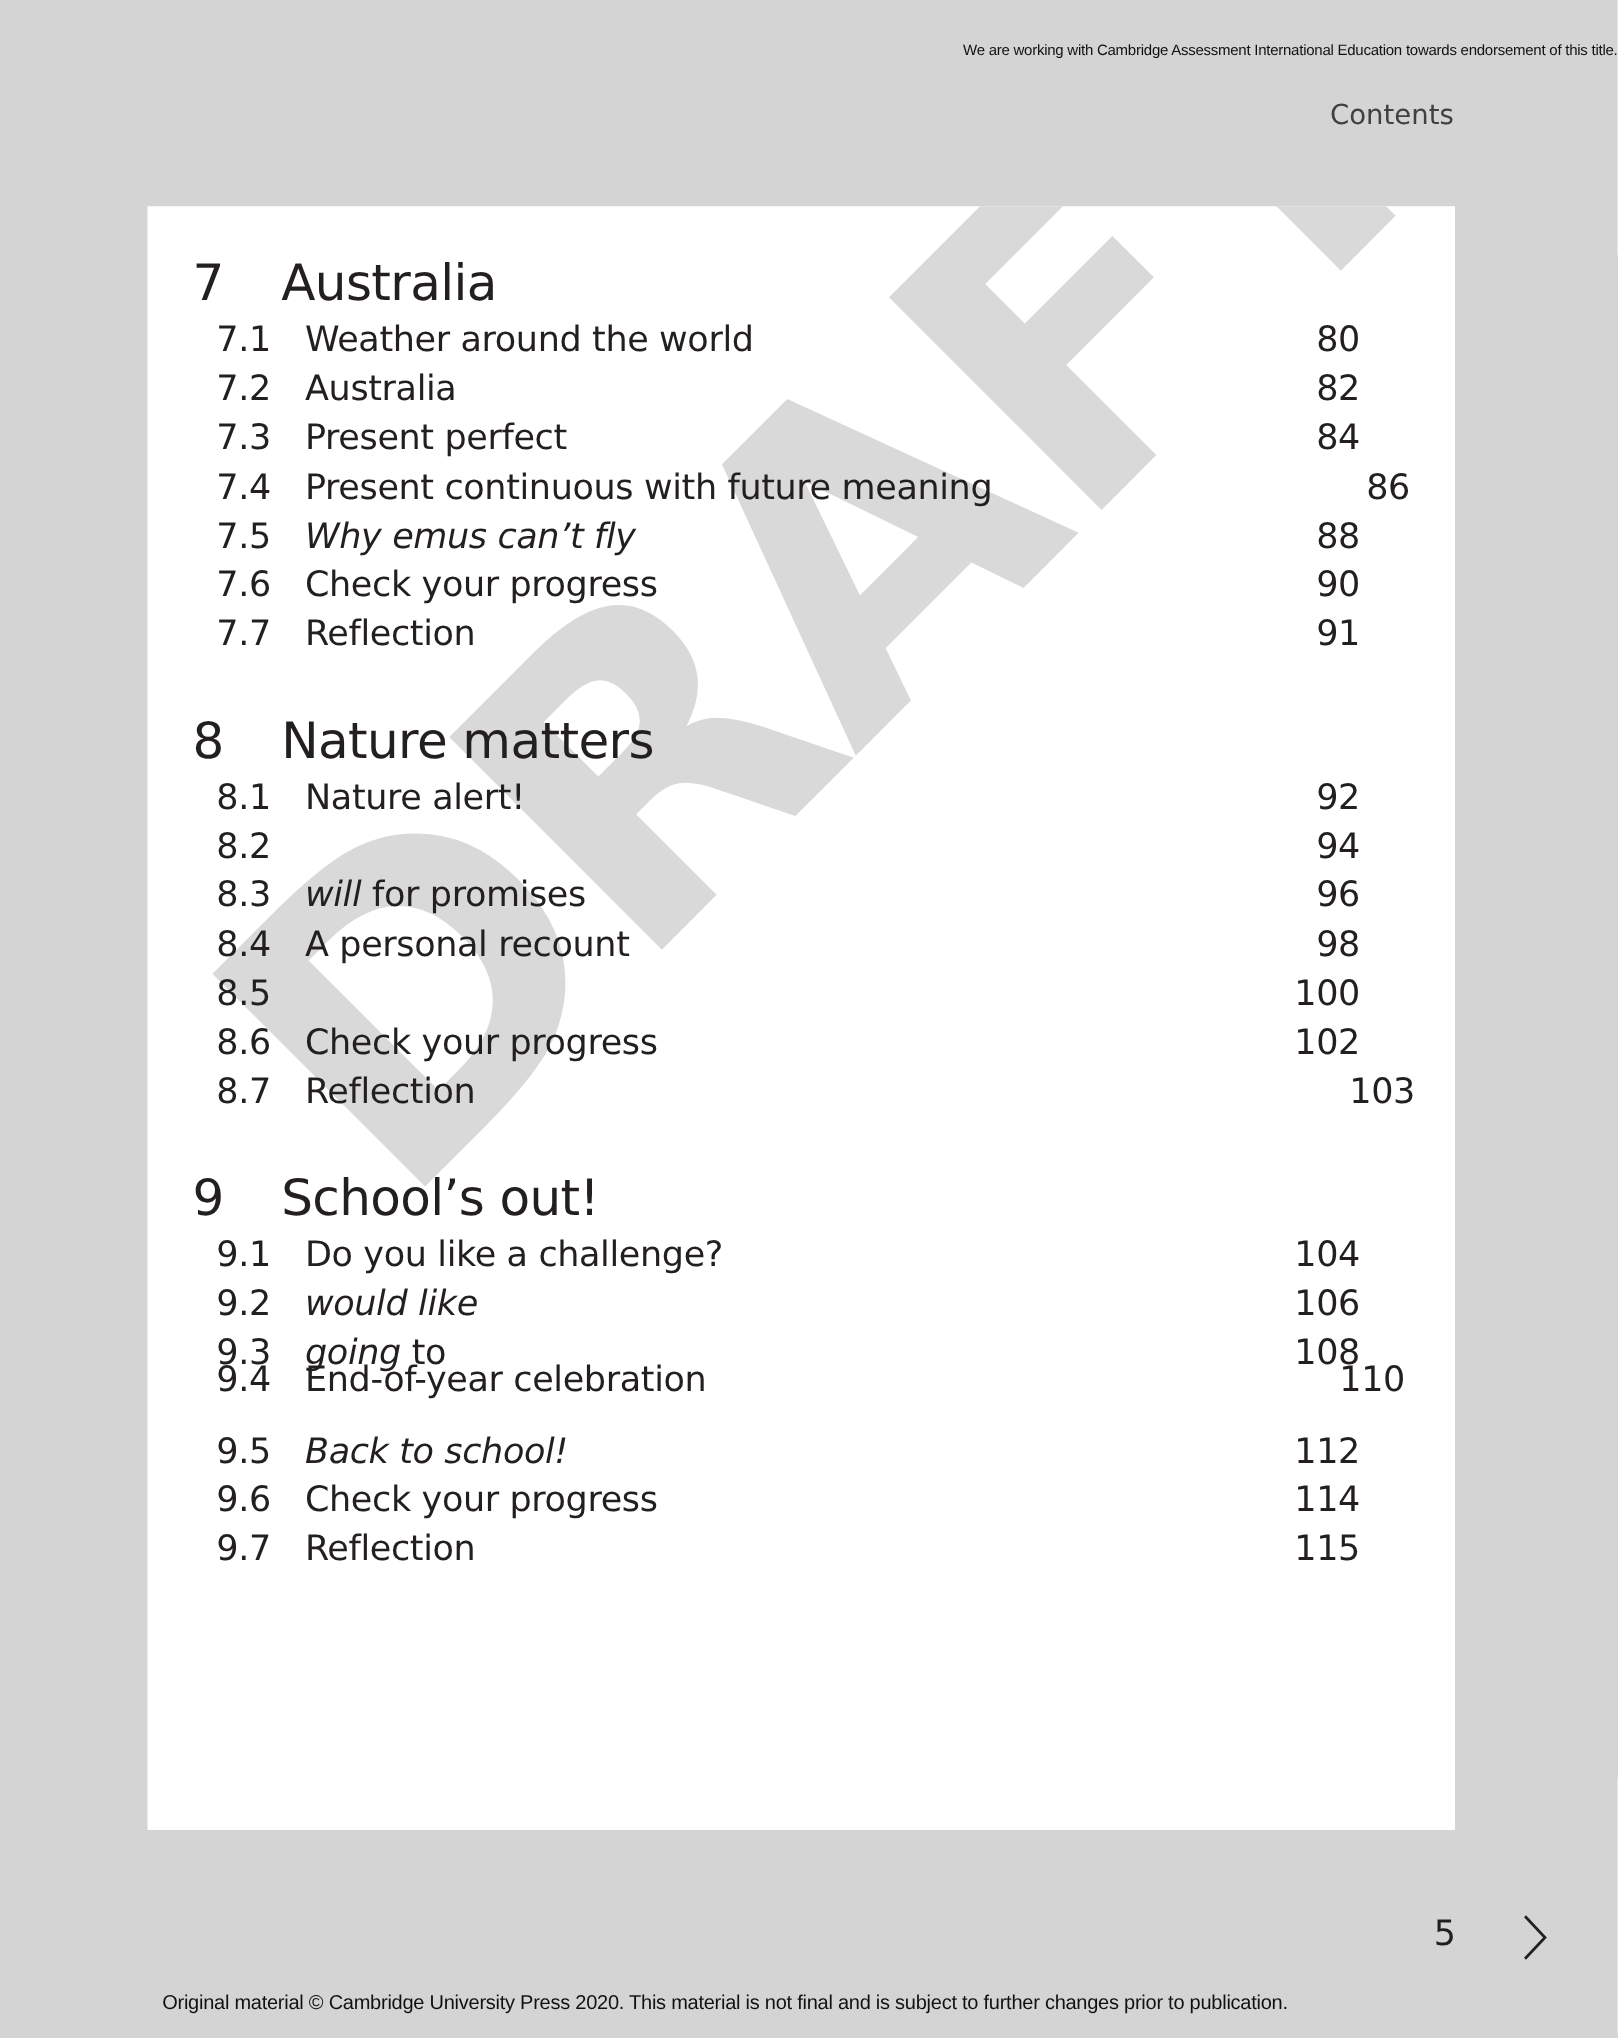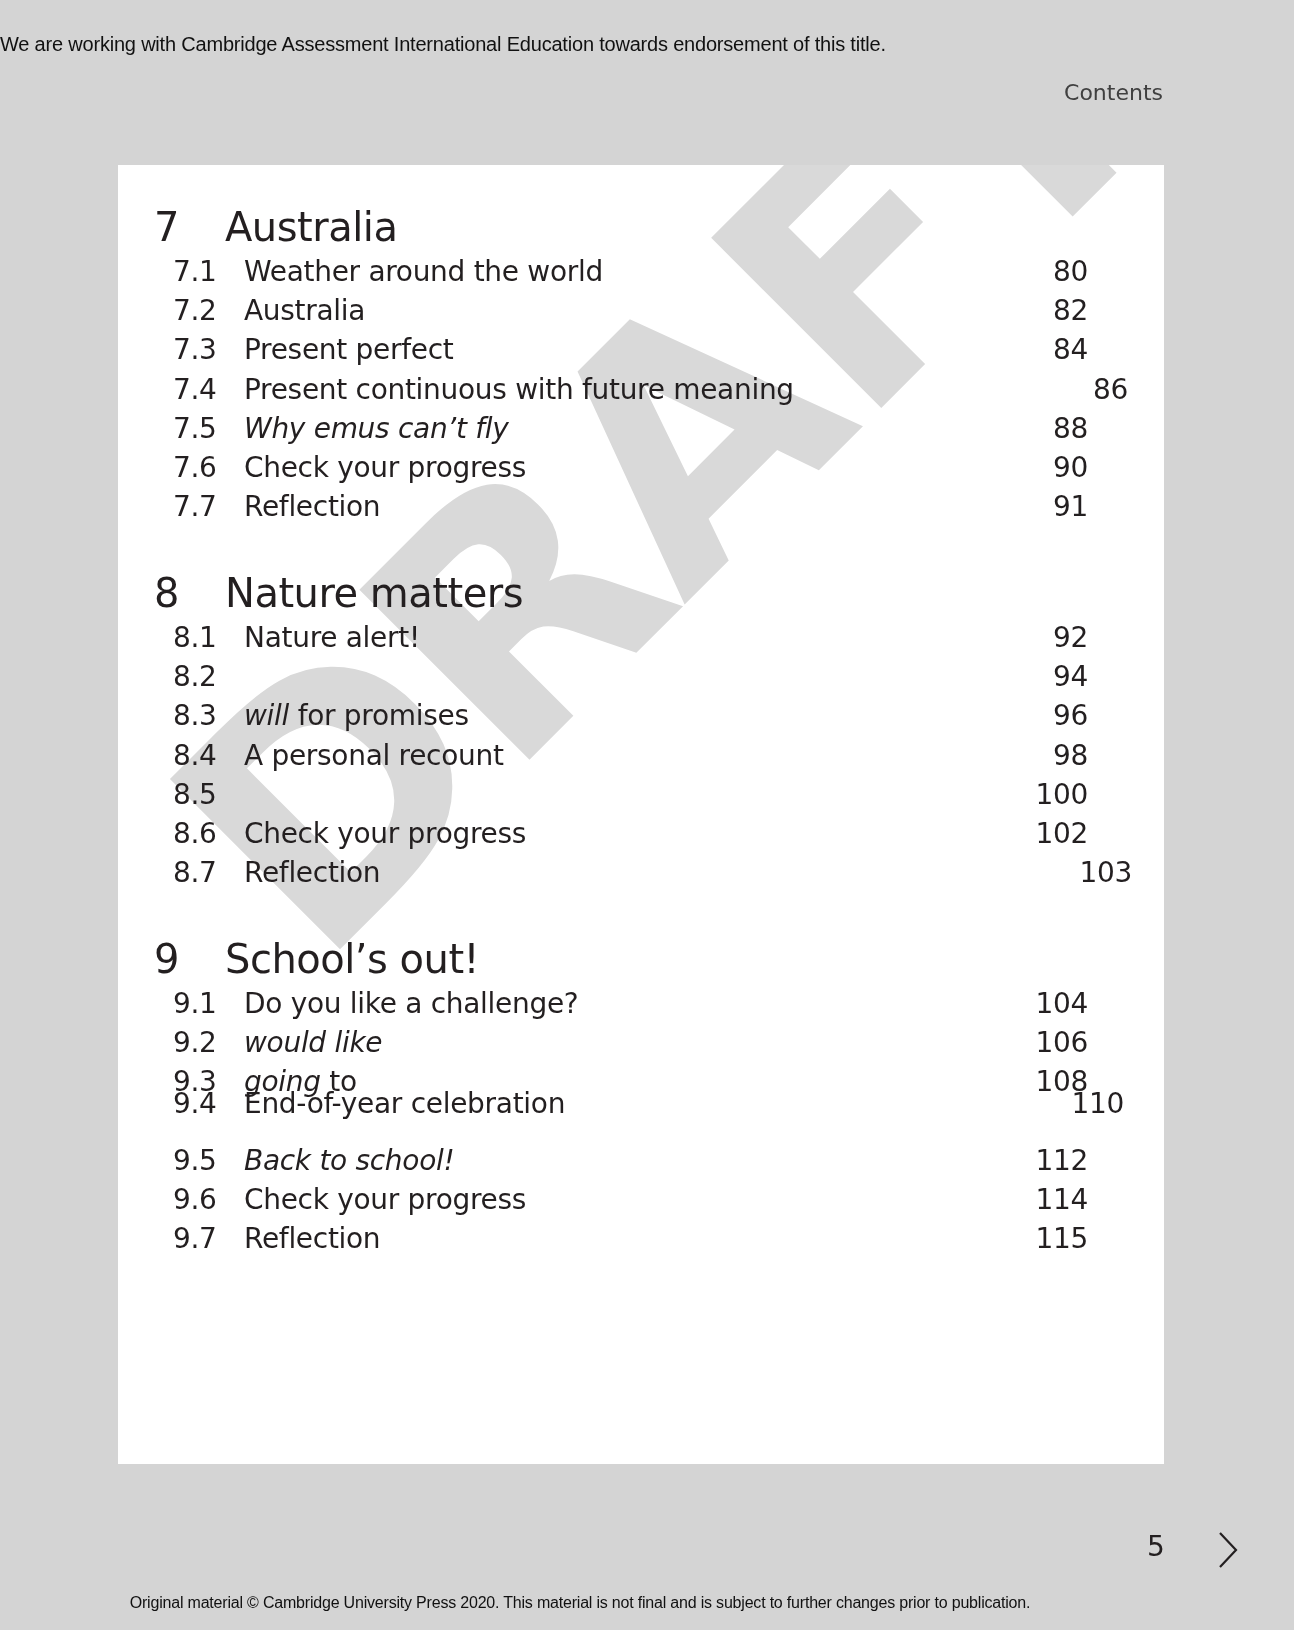--- a/index.html
+++ b/index.html
@@ -6,23 +6,23 @@
     body {
       width: 1294px; height: 1630px;
       background: #d4d4d4;
       position: relative;
       overflow: hidden;
       font-family: "DejaVu Sans", sans-serif;
       color: #231f20;
     }
     .top-note {
       position: absolute; left: 0; width: 1294px; top: 33px;
-      text-align: left;
+      text-align: right;
       font-family: "Liberation Sans", sans-serif;
-      font-size: 20px; color: #111;
+      font-size: 12px; color: #111;
       letter-spacing: -0.2px;
       padding-left: 0;
     }
     .running-head {
       position: absolute; right: 131px; top: 80px;
       font-size: 22px; color: #404040;
     }
     .panel {
       position: absolute; left: 118px; top: 165px;
       width: 1046px; height: 1299px;

